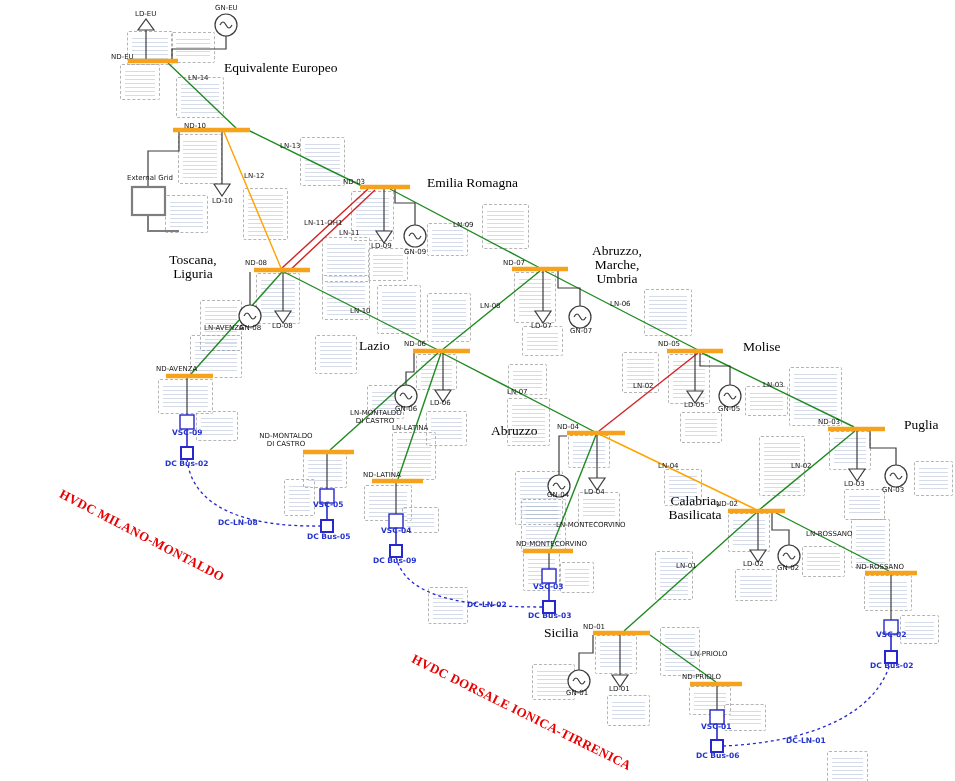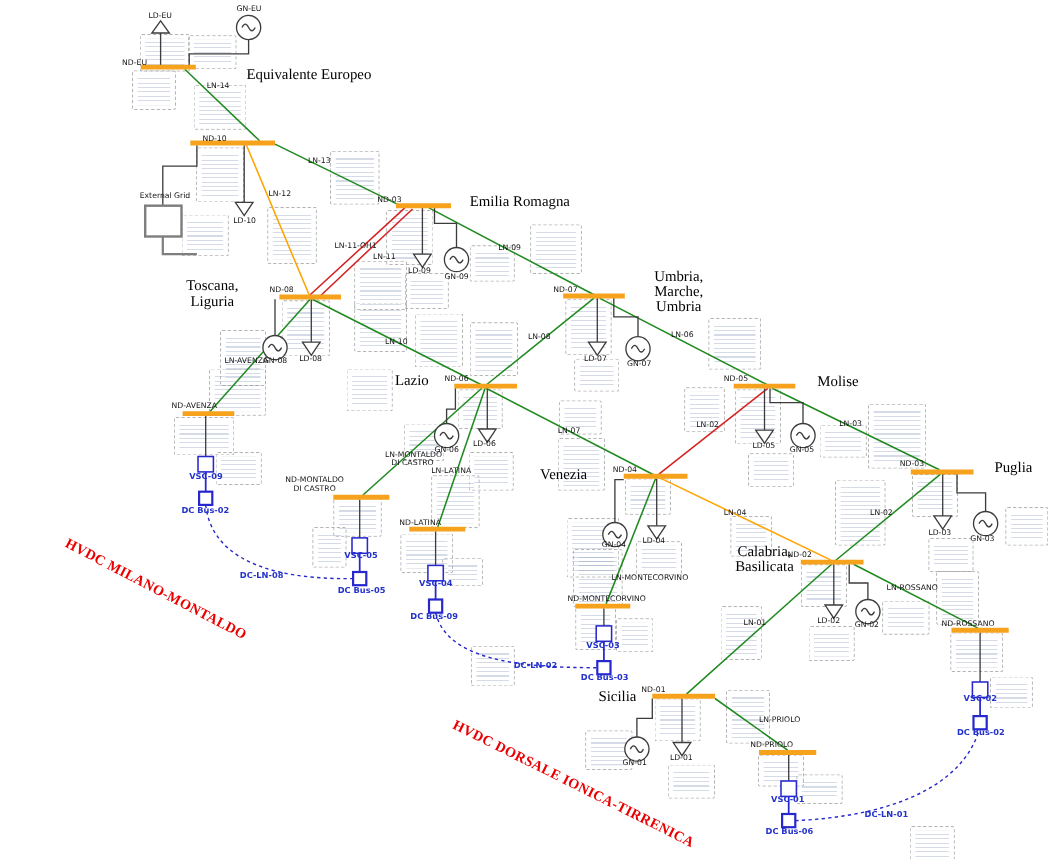--- a/index.html
+++ b/index.html
@@ -294,27 +294,27 @@
     </g>
   </svg>
 
   <div class="r nowrap" style="left:224px;top:61px">Equivalente Europeo</div>
   <div class="r" style="left:164px;top:253px;width:58px">
     <span>Toscana,</span>
     <span>Liguria</span>
   </div>
   <div class="r nowrap" style="left:427px;top:176px">Emilia Romagna</div>
   <div class="r" style="left:582px;top:244px;width:70px">
-    <span>Umbria,</span>
+    <span>Abruzzo,</span>
     <span>Marche,</span>
     <span>Umbria</span>
   </div>
   <div class="r nowrap" style="left:359px;top:339px">Lazio</div>
   <div class="r nowrap" style="left:743px;top:340px">Molise</div>
-  <div class="r nowrap" style="left:491px;top:424px">Venezia</div>
+  <div class="r nowrap" style="left:491px;top:424px">Abruzzo</div>
   <div class="r nowrap" style="left:904px;top:418px">Puglia</div>
   <div class="r" style="left:664px;top:494px;width:62px">
     <span>Calabria,</span>
     <span>Basilicata</span>
   </div>
   <div class="r nowrap" style="left:544px;top:626px">Sicilia</div>
 
   <div class="hv" style="left:64px;top:486px;transform:rotate(27.5deg)">HVDC MILANO-MONTALDO</div>
   <div class="hv" style="left:416px;top:651px;transform:rotate(26.5deg)">HVDC DORSALE IONICA-TIRRENICA</div>
 

